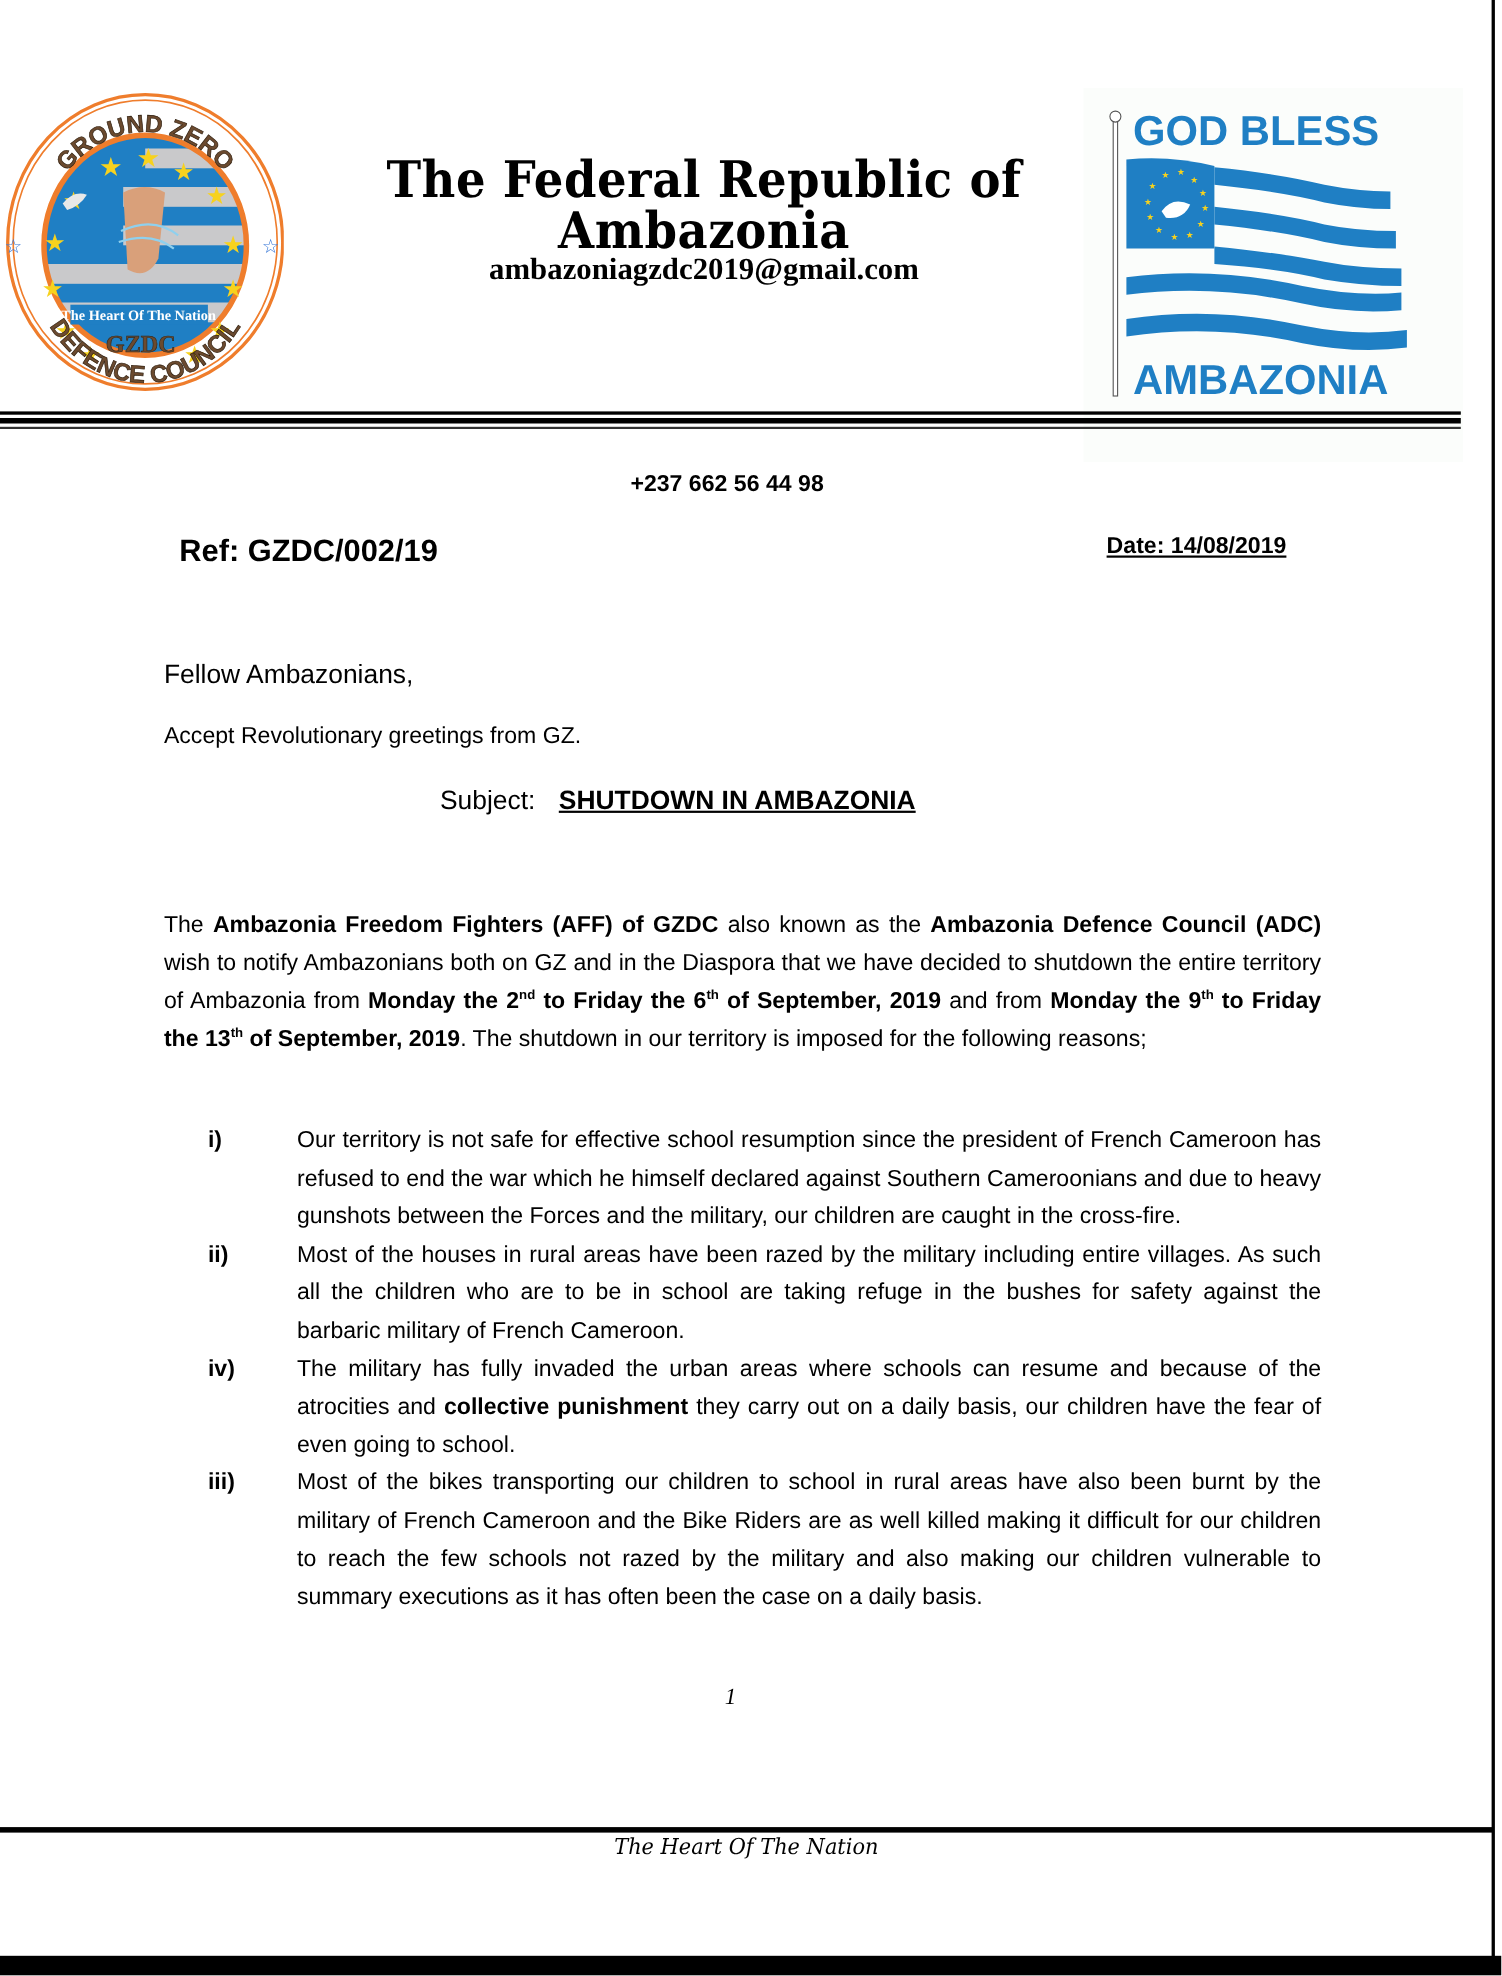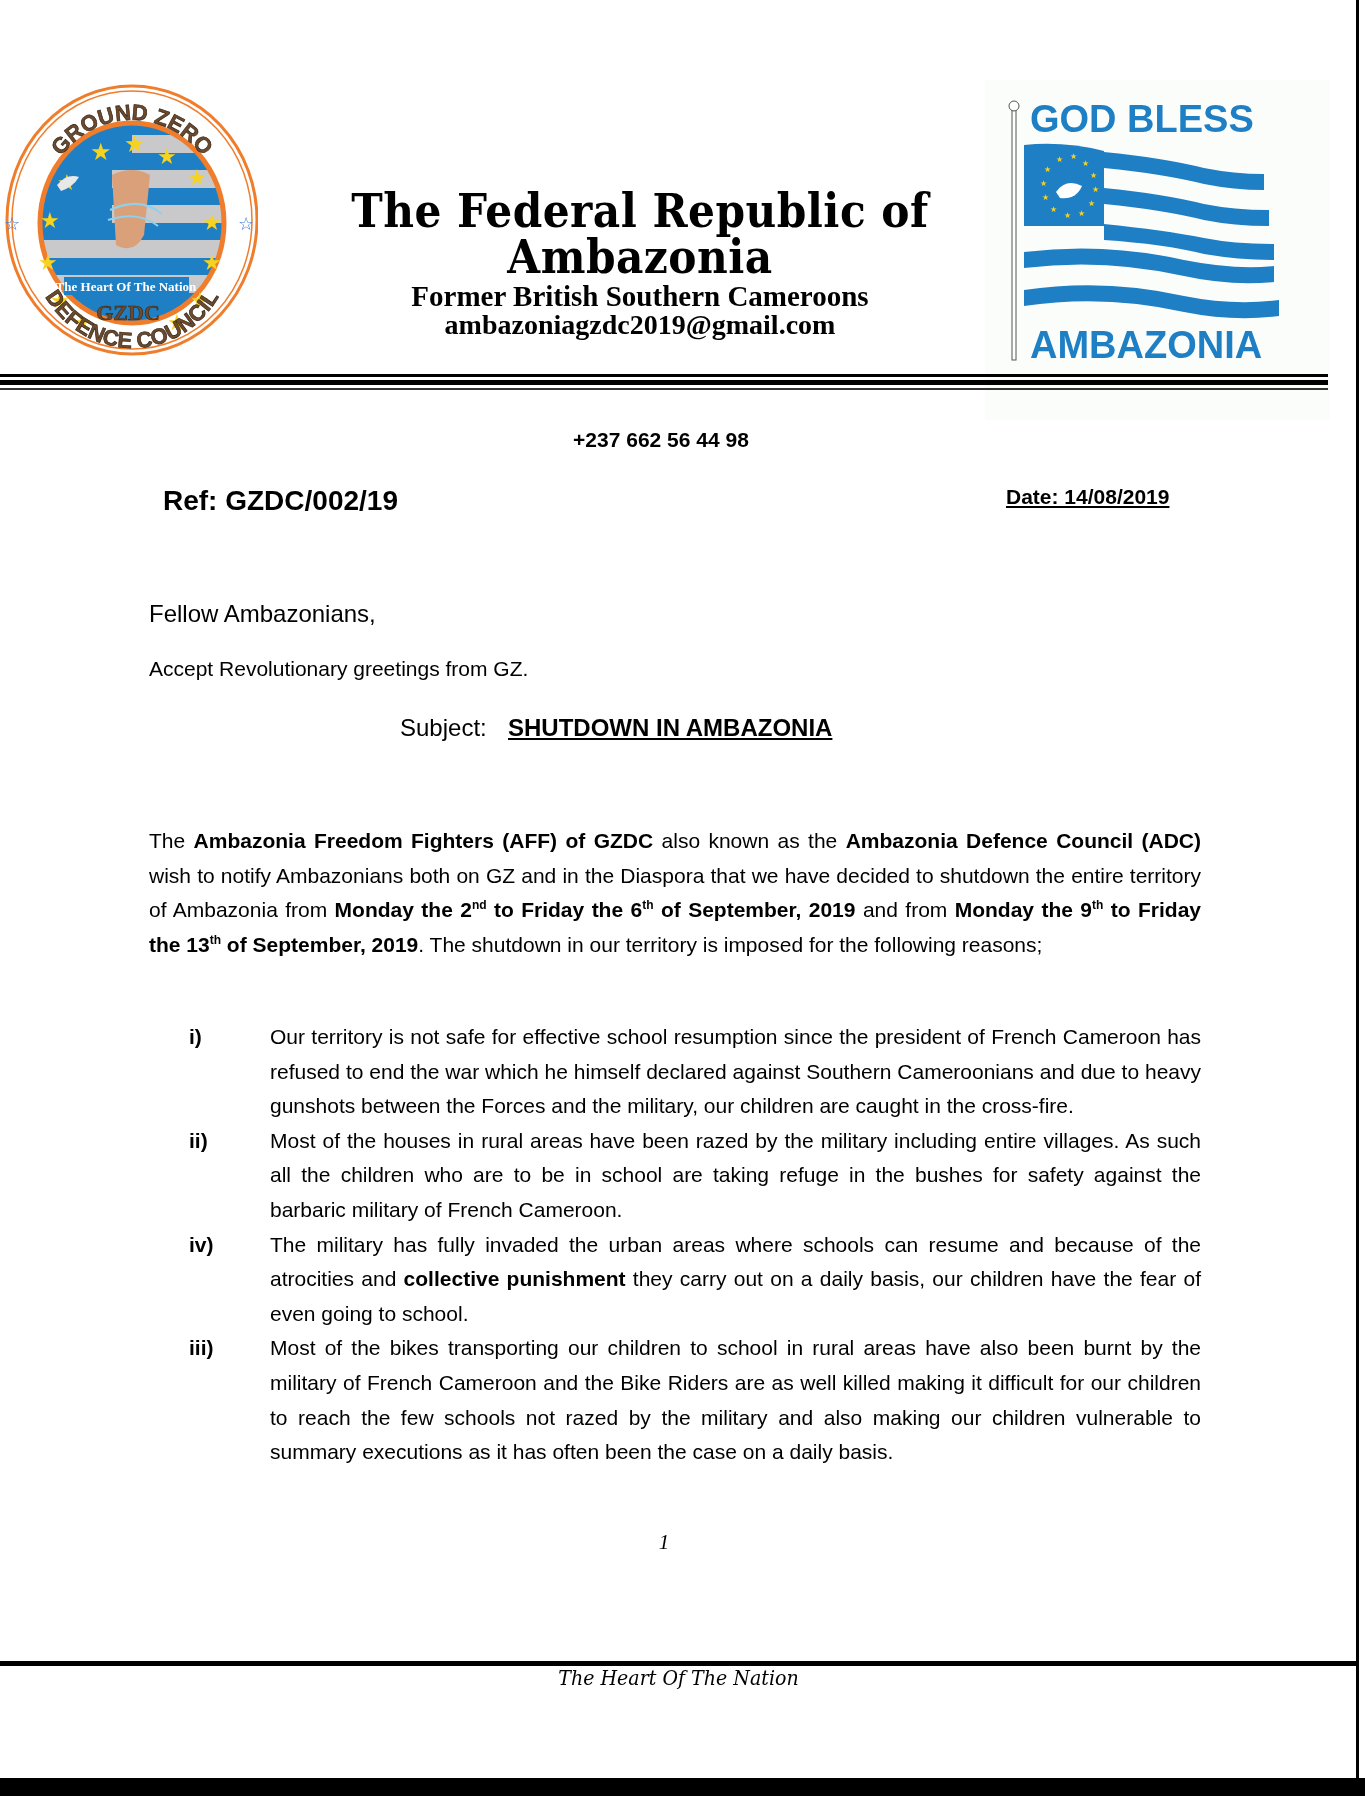--- a/index.html
+++ b/index.html
@@ -8,21 +8,21 @@
     background: #ffffff; color: #000;
     font-family: "Liberation Sans", sans-serif;
   }
   .right-edge { position: absolute; left: 1356px; top: 0; width: 3px; height: 1780px; background: #000; }
   .bottom-bar { position: absolute; left: 0; top: 1778px; width: 1365px; height: 18px; background: #000; }
 
   
   .logo-left { position: absolute; left: 2px; top: 80px; width: 256px; height: 280px; }
   .flag-right { position: absolute; left: 1004px; top: 100px; width: 320px; height: 265px; }
   .flag-bg { position: absolute; left: 985px; top: 80px; width: 345px; height: 340px; background: #fbfdfb; }
-  .letterhead { position: absolute; left: 290px; top: 140px; width: 700px; text-align: center; font-family: "Liberation Serif", serif; font-weight: bold; line-height: 1; margin-top: 48px; }
+  .letterhead { position: absolute; left: 290px; top: 140px; width: 700px; text-align: center; font-family: "Liberation Serif", serif; font-weight: bold; line-height: 1; }
   .lh-title { font-size: 46px; letter-spacing: 0.5px; font-family: "DejaVu Serif", serif; font-weight: bold; transform: scaleX(0.92); display: inline-block; }
   .lh-sub { font-size: 29px; margin-top: 2px; }
   .lh-org { font-size: 39px; margin-top: 0px; }
   .lh-email { font-size: 28px; margin-top: 0px; }
 
   .rule { position: absolute; left: 0; width: 1328px; background: #000; }
   .rule.r1 { top: 374px; height: 3px; }
   .rule.r2 { top: 380px; height: 5px; }
   .rule.r3 { top: 388px; height: 2px; background: #333; }
   .phone { position: absolute; top: 428px; left: 0; width: 1322px; text-align: center; font-weight: bold; font-size: 21px; }
@@ -99,21 +99,20 @@
   <text font-family="Liberation Sans, sans-serif" font-weight="bold" font-size="22" fill="#6b4a2f" stroke="#2a1a0a" stroke-width="0.6">
     <textPath href="#arcTop" startOffset="50%" text-anchor="middle">GROUND ZERO</textPath>
   </text>
   <text font-family="Liberation Sans, sans-serif" font-weight="bold" font-size="22" fill="#6b4a2f" stroke="#2a1a0a" stroke-width="0.6">
     <textPath href="#arcBot" startOffset="50%" text-anchor="middle">DEFENCE COUNCIL</textPath>
   </text>
 </svg>
 
 <div class="letterhead">
   <div class="lh-title">The Federal Republic of Ambazonia</div>
-  <div class="lh-sub">Former British Southern Cameroons</div>
   <div class="lh-email">ambazoniagzdc2019@gmail.com</div>
 </div>
 
 <div class="flag-bg"></div>
 <svg class="flag-right" viewBox="0 0 320 265">
   <rect x="8" y="10" width="4" height="250" fill="#fff" stroke="#555" stroke-width="1"></rect>
   <circle cx="10" cy="6" r="5" fill="#fff" stroke="#555" stroke-width="1"></circle>
   <text x="26" y="32" font-family="Liberation Sans, sans-serif" font-weight="bold" font-size="38" fill="#1f7fc4">GOD BLESS</text>
   <g fill="#1f7fc4">
     <path d="M 20 45 q 40 -4 80 6 l 0 75 l -80 0 z"></path>

